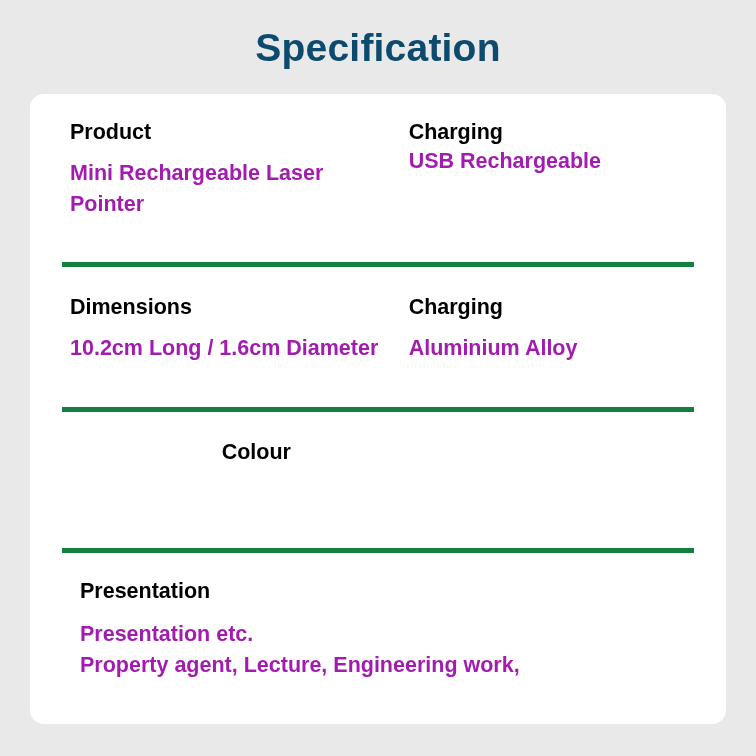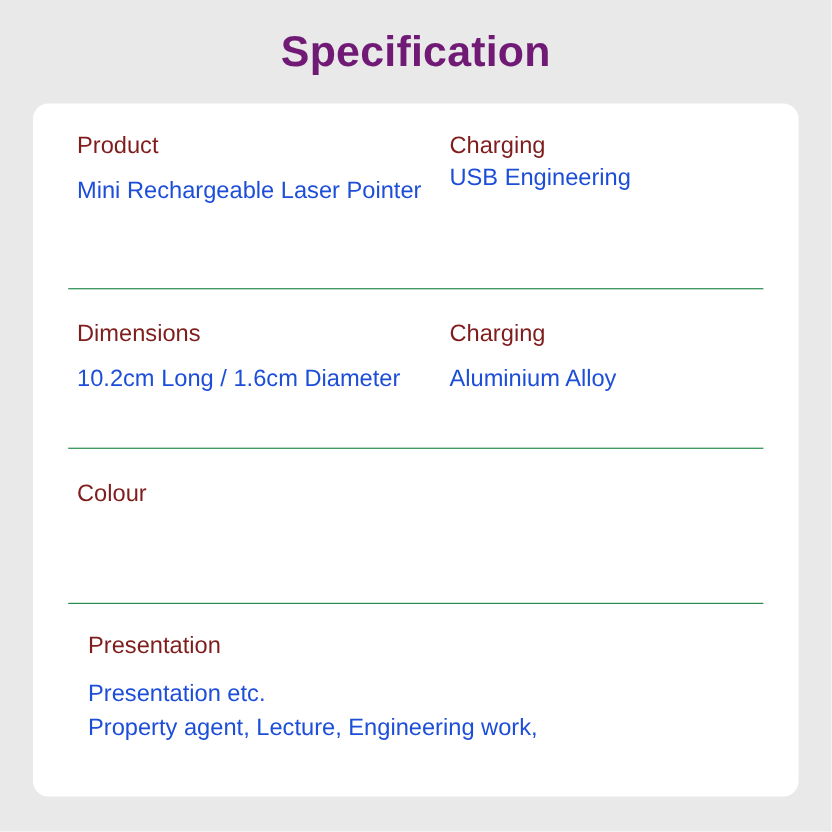--- a/index.html
+++ b/index.html
@@ -19,62 +19,63 @@
     height: 756px;
     box-sizing: border-box;
     position: relative;
   }
   .title {
     text-align: center;
     font-size: 39px;
     font-weight: bold;
     letter-spacing: 0.2px;
     padding-top: 26px;
-    color: #701a75;
+    color: #0c4a6e;
   }
   .card {
     position: absolute;
     left: 30px;
     top: 94px;
     width: 696px;
     height: 630px;
     background: #ffffff;
     border-radius: 14px;
     box-sizing: border-box;
     padding: 0 32px;
   }
   .row {
     display: flex;
     box-sizing: border-box;
   }
   .row.divided {
-    border-top: 1px solid #15803d;
+    border-top: 5px solid #15803d;
+    justify-content: center;
   }
   .col {
     box-sizing: border-box;
   }
   .col-left {
     width: 52%;
     padding-left: 8px;
   }
   .col-right {
     width: 48%;
     padding-left: 18px;
   }
   .lbl {
-    font-weight: normal;
+    font-weight: bold;
     font-size: 21.5px;
-    color: #7f1d1d;
+    color: #000000;
     line-height: 1.2;
   }
   .val {
     font-size: 21.5px;
-    color: #1d4ed8;
+    color: #a21caf;
     line-height: 1.45;
-    font-weight: 400;
+    font-weight: 700;
   }
 
   
   .r1 { height: 168px; padding-top: 26px; }
   .r1 .col-left .lbl { margin-bottom: 12px; }
   .r1 .col-right { padding-top: 0px; }
   .r1 .col-right .lbl { }
 
   .r2 { height: 145px; padding-top: 28px; }
   .r2 .lbl { margin-bottom: 12px; }
@@ -97,21 +98,21 @@
 
   <div class="card">
 
     <div class="row r1">
       <div class="col col-left">
         <div class="lbl">Product</div>
         <div class="val">Mini Rechargeable Laser Pointer</div>
       </div>
       <div class="col col-right">
         <div class="lbl">Charging</div>
-        <div class="val">USB Engineering</div>
+        <div class="val">USB Rechargeable</div>
       </div>
     </div>
 
     <div class="row r2 divided">
       <div class="col col-left">
         <div class="lbl">Dimensions</div>
         <div class="val">10.2cm Long / 1.6cm Diameter</div>
       </div>
       <div class="col col-right">
         <div class="lbl">Charging</div>

